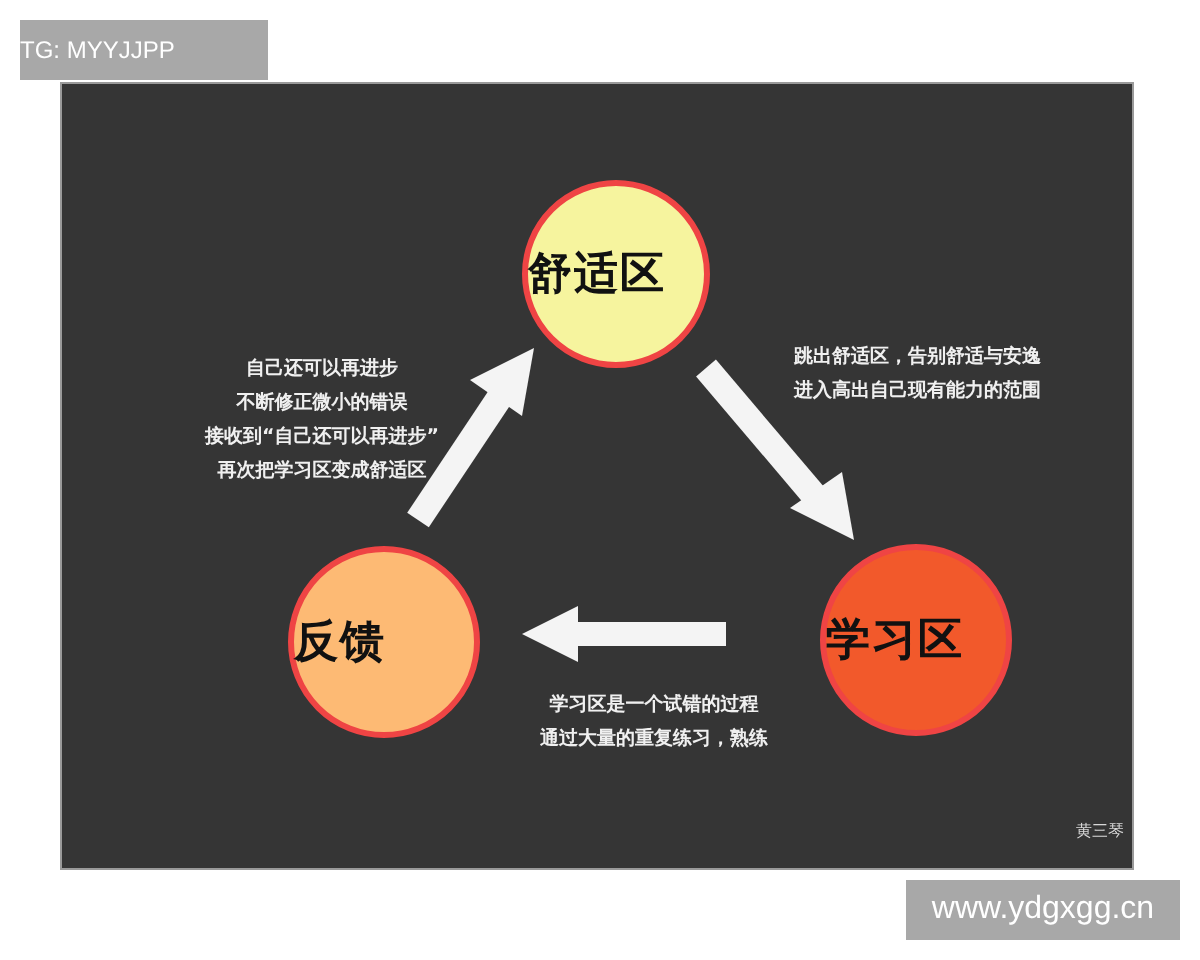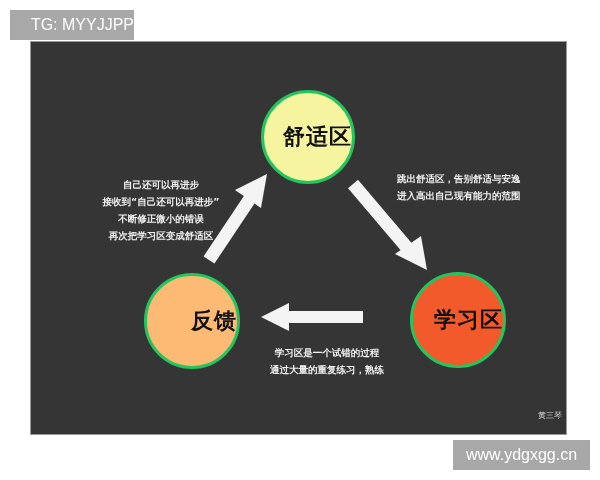--- a/index.html
+++ b/index.html
@@ -8,22 +8,22 @@
     background: #ffffff;
     font-family: "DejaVu Sans", sans-serif;
   }
   .board {
     position: absolute; left: 31px; top: 42px; width: 535px; height: 392px;
     background: #353535;
     box-shadow: 0 0 0 1px #9a9a9a;
   }
   .circle {
     position: absolute; border-radius: 50%;
-    box-sizing: border-box; border: 3px solid #22c55e;
-    display: flex; align-items: center; justify-content: flex-end;
+    box-sizing: border-box; border: 3px solid #ef4444;
+    display: flex; align-items: center; justify-content: flex-start;
   }
   .circle span {
     font-weight: bold; color: #111; font-size: 22px; letter-spacing: 1px;
   }
   .c-comfort { left: 230px; top: 48px; width: 94px; height: 94px; background: #f6f49e; }
   .c-feedback { left: 113px; top: 231px; width: 96px; height: 96px; background: #fdba74; }
   .c-learning { left: 379px; top: 230px; width: 96px; height: 96px; background: #f2592b; }
   .note {
     position: absolute; color: #f0f0f0; font-weight: bold; font-size: 9.5px;
     line-height: 17px; white-space: nowrap;
@@ -33,21 +33,21 @@
   .note-bottom { left: 236px; top: 302px; width: 120px; text-align: center; }
   .arrows { position: absolute; left: 0; top: 0; width: 535px; height: 392px; }
   .signature {
     position: absolute; left: 484px; top: 368px; color: #d8d8d8;
     font-family: "DejaVu Serif", serif; font-size: 8px;  margin-left: 23px;
   }
   .tag {
     position: absolute; background: #a8a8a8; color: #ffffff;
     font-family: "Liberation Sans", sans-serif;
   }
-  .tag-top { left: 10px; top: 10px; width: 124px; height: 30px; font-size: 16px; line-height: 30px; text-align: right; }
+  .tag-top { left: 10px; top: 10px; width: 124px; height: 30px; font-size: 12px; line-height: 30px; text-align: left; }
   .tag-bottom { left: 453px; top: 440px; width: 137px; height: 30px; font-size: 16px; line-height: 30px; text-align: center; }
 </style>
 </head>
 <body>
 
 <div class="tag tag-top">TG: MYYJJPP</div>
 
 <div class="board">
   <svg class="arrows" viewBox="0 0 535 392">
 
@@ -72,22 +72,22 @@
   </div>
   <div class="circle c-feedback">
     <span>反馈</span>
   </div>
   <div class="circle c-learning">
     <span>学习区</span>
   </div>
 
   <div class="note note-left">
     <div>自己还可以再进步</div>
+    <div>不断修正微小的错误</div>
     <div>接收到“自己还可以再进步”</div>
-    <div>不断修正微小的错误</div>
     <div>再次把学习区变成舒适区</div>
   </div>
 
   <div class="note note-right">
     <div>跳出舒适区，告别舒适与安逸</div>
     <div>进入高出自己现有能力的范围</div>
   </div>
 
   <div class="note note-bottom">
     <div>学习区是一个试错的过程</div>

